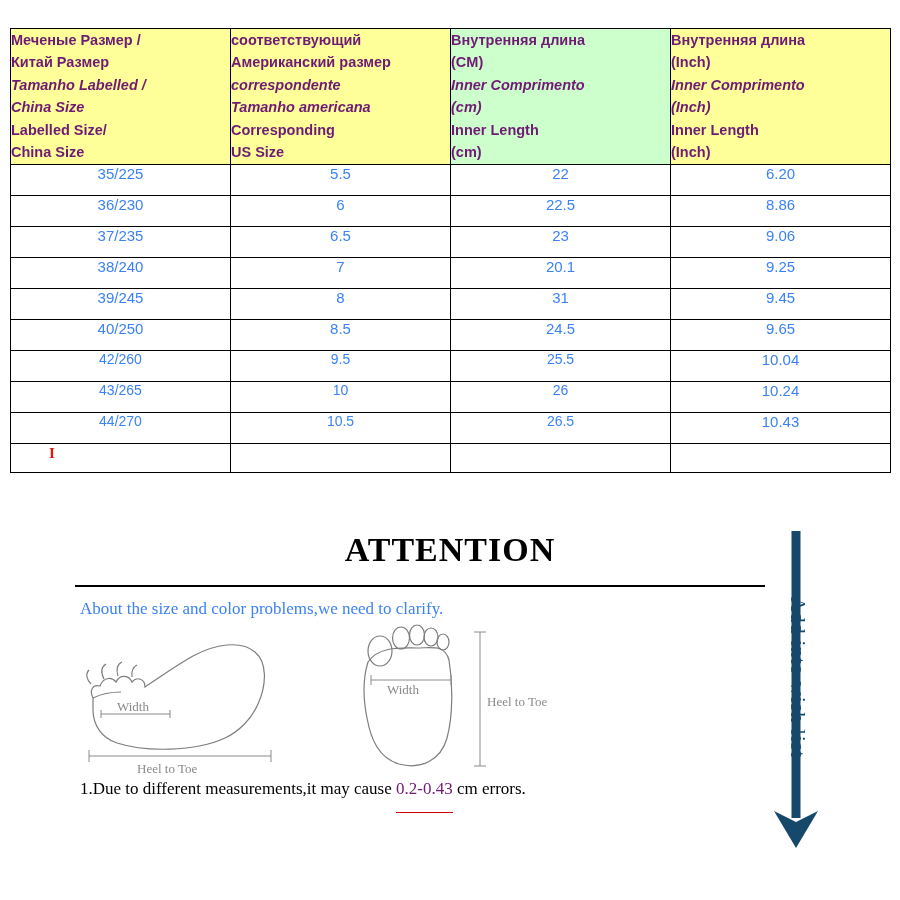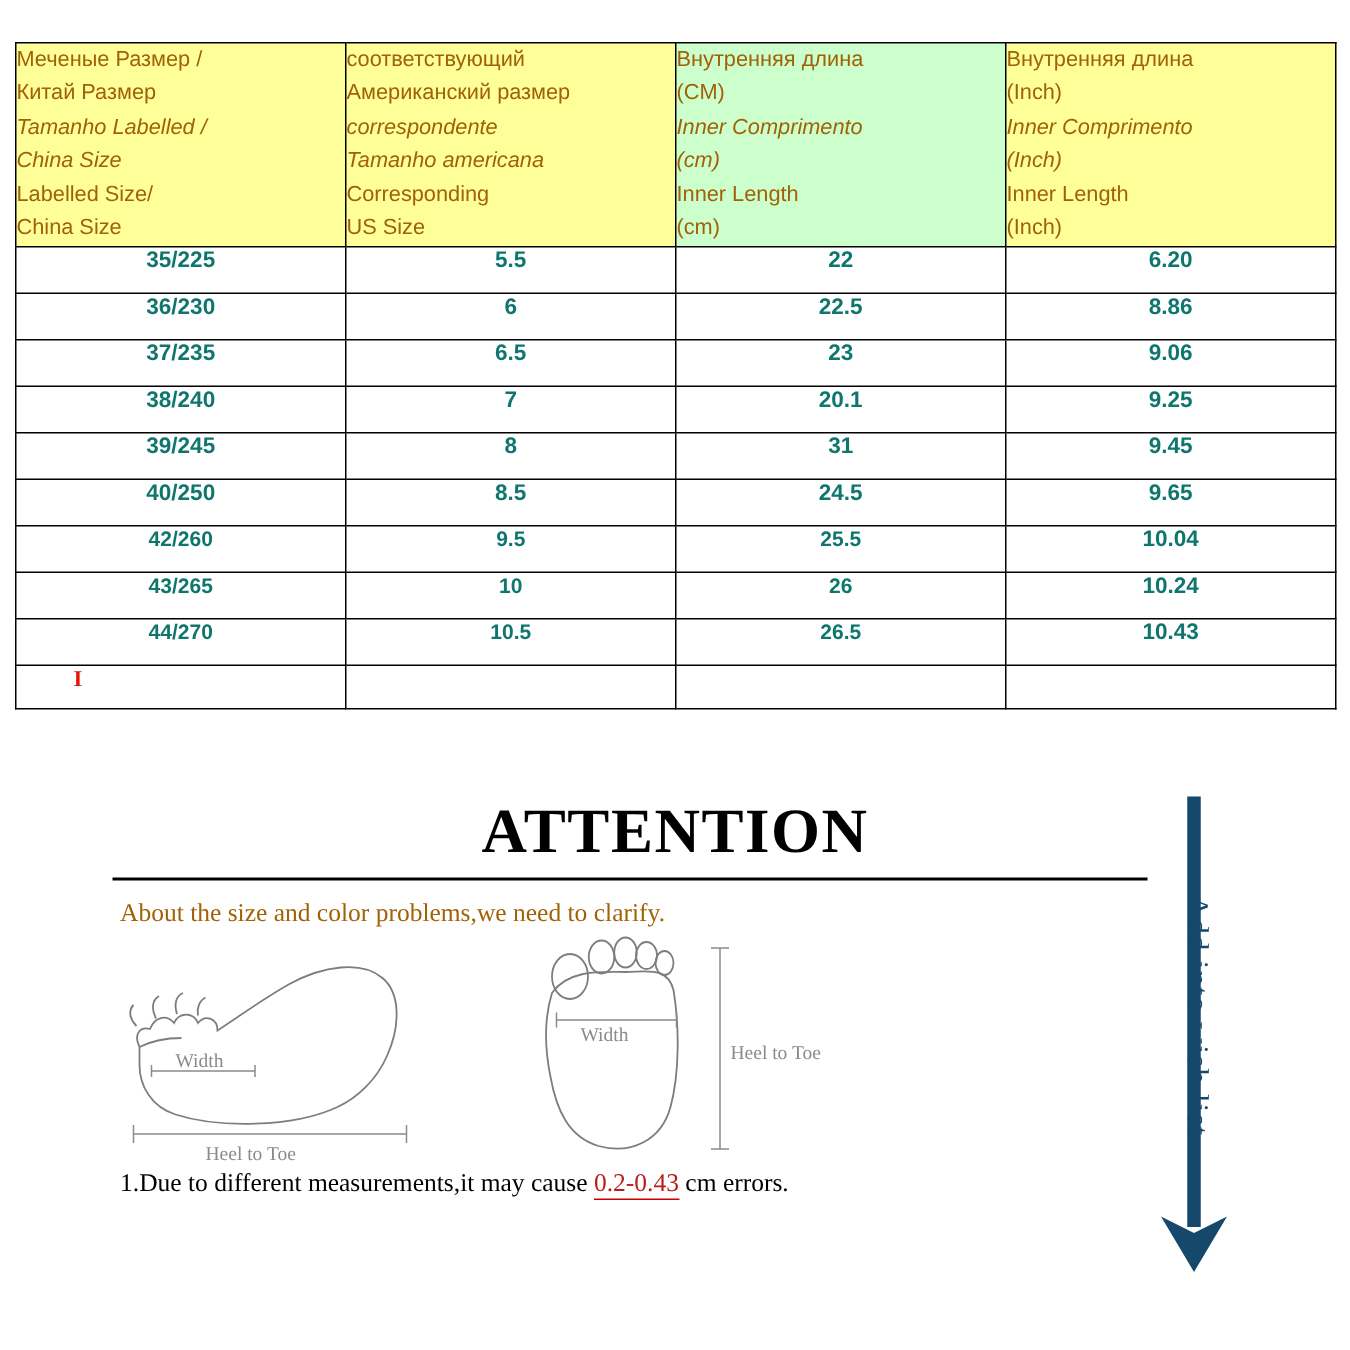--- a/index.html
+++ b/index.html
@@ -31,38 +31,38 @@
     width: 880px;
     table-layout: fixed;
   }
   table.size-table td {
     border: 1px solid #000;
     padding: 0;
     vertical-align: top;
   }
   .hdr-cell {
     padding: 6px 8px 6px 8px;
-    font-weight: normal;
+    font-weight: bold;
     font-size: 14.5px;
     line-height: 1.55;
-    color: #a16207;
+    color: #701a75;
   }
   .hdr-yellow { background: #ffff99; }
   .hdr-green  { background: #ccffcc; }
 
   .hdr-line { display: block; white-space: nowrap; }
   .hdr-line.ital { font-style: italic; }
 
   td.data-cell {
     text-align: center;
-    font-weight: bold;
+    font-weight: normal;
     font-size: 15px;
     height: 30px;
     background: #ffffff;
-    color: #0f766e;
+    color: #3b82f6;
   }
   td.data-cell.small {
     font-size: 14px;
   }
   .bottom-strip td {
     height: 28px;
     background: #ffffff;
   }
   .red-i {
     color: #e8140b;
@@ -82,52 +82,52 @@
     background: #ffffff;
   }
   .attention-title {
     position: absolute;
     left: 0;
     top: 8px;
     width: 900px;
     text-align: center;
     font-family: "Liberation Serif", serif;
     font-weight: bold;
-    font-size: 42px;
+    font-size: 34px;
     letter-spacing: 1px;
     color: #000;
   }
   .attention-rule {
     position: absolute;
     left: 75px;
     top: 62px;
     width: 690px;
     height: 2px;
     background: #000;
   }
   .attention-sub {
     position: absolute;
     left: 80px;
     top: 76px;
     font-family: "Liberation Serif", serif;
     font-size: 17px;
-    color: #a16207;
+    color: #3b82f6;
   }
   .attention-note {
     position: absolute;
     left: 80px;
     top: 256px;
     font-family: "Liberation Serif", serif;
     font-size: 17px;
     color: #000;
   }
   .err-val {
-    color: #b91c1c;
+    color: #701a75;
     border-bottom: 1px solid #cc0000;
-    padding-bottom: 1px;
+    padding-bottom: 14px;
   }
 
   
   .diagram {
     position: absolute;
     text-align: right;
   }
   .diag-label {
     font-family: "Liberation Serif", serif;
     fill: #8a8a8a;

